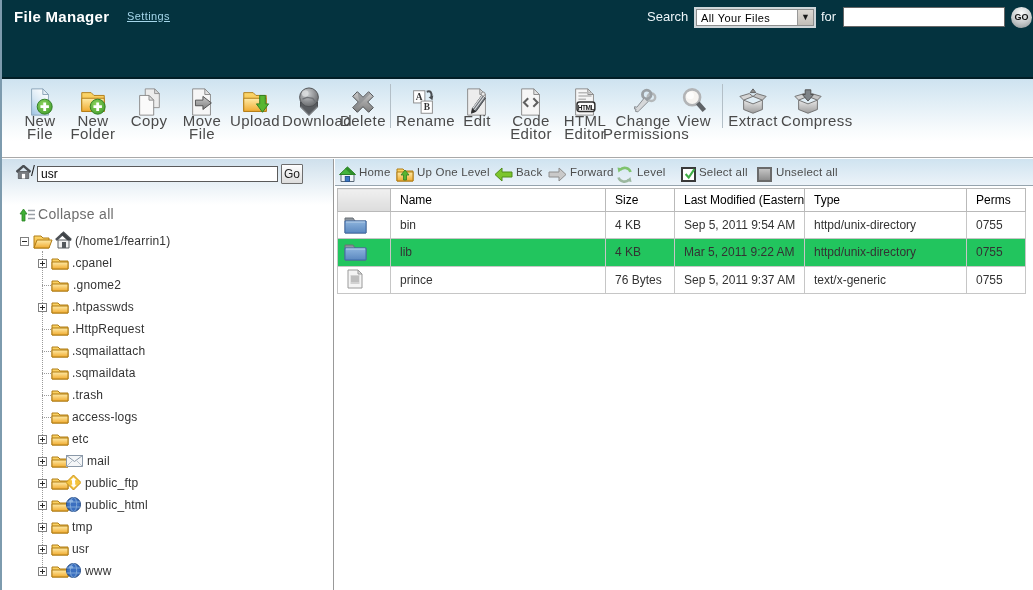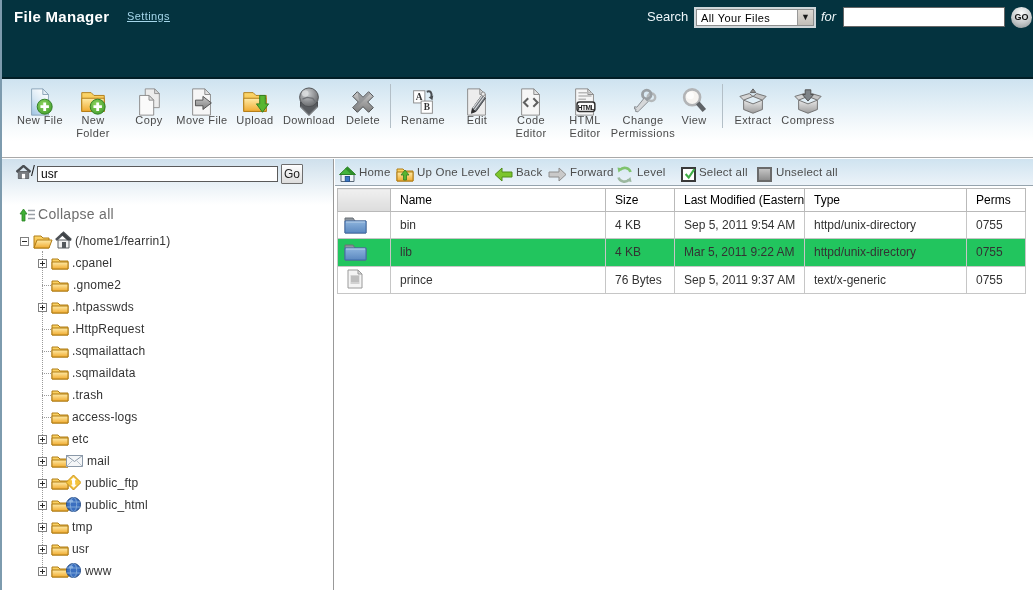--- a/index.html
+++ b/index.html
@@ -8,30 +8,30 @@
 #page { position:absolute; left:0; top:0; width:1033px; height:590px; }
 #leftedge { position:absolute; left:0; top:0; width:2px; height:590px; background:#7d9bae; z-index:50; }
 
 #header { position:absolute; left:0; top:0; width:1033px; height:79px; background:#04333f; border-bottom:2px solid #021e26; }
 #fmtitle { position:absolute; left:14px; top:8px; font-size:15px; font-weight:bold; color:#fff; letter-spacing:0.3px; }
 #settings { position:absolute; left:127px; top:10px; font-size:11px; color:#a5d6ea; text-decoration:underline; letter-spacing:0.4px; }
 #searchlbl { position:absolute; left:647px; top:9px; font-size:13px; color:#eef6f9; }
 #sel { position:absolute; left:696px; top:9px; width:118px; height:17px; background:#fff; border:1px solid #8e8e8e; outline:2px solid #cfd6d9; }
 #sel .txt { position:absolute; left:4px; top:2px; font-size:11px; color:#000; letter-spacing:0.4px; }
 #sel .btn { position:absolute; right:0; top:0; width:16px; height:15px; background:linear-gradient(#dedad4,#c2beb8); border-left:1px solid #999; font-size:9px; color:#1a1a1a; text-align:center; line-height:15px; }
-#forlbl { position:absolute; left:821px; top:9px; font-size:13px; color:#eef6f9;font-style:italic; }
+#forlbl { position:absolute; left:821px; top:9px; font-size:13px; color:#eef6f9; }
 #sinput { position:absolute; left:843px; top:7px; width:162px; height:20px; background:#fff; border:1px solid #666; }
 #gobtn { position:absolute; left:1011px; top:7px; width:21px; height:21px; border-radius:50%; background:radial-gradient(circle at 50% 28%, #fbfbfb, #c6cacb 55%, #8e9597 95%); color:#111; font-size:9px; font-weight:bold; text-align:center; line-height:21px; }
 #reminder { position:absolute; left:6px; top:37.5px; width:1026px; font-size:11px; color:#fff; line-height:16px; letter-spacing:0.8px; white-space:nowrap; }
 #reminder a { color:#59bcd9; text-decoration:underline; }
 
 #toolbar { position:absolute; left:0; top:79px; width:1033px; height:79px; background:linear-gradient(#cee3f0, #f6fafc 62%, #ffffff 80%); border-bottom:1px solid #a9a9a9; }
 .tbi { position:absolute; top:8px; width:54px; text-align:center; }
 .tbi svg { display:block; margin:0 auto; }
-.tbi .lbl { margin-top:-3px; font-size:11px; color:#4a4a4a; line-height:13px; letter-spacing:0.4px; }
+.tbi .lbl { margin-top:-3px; font-size:15px; color:#4a4a4a; line-height:13px; letter-spacing:0.4px; }
 .tbsep { position:absolute; top:5px; width:1px; height:44px; background:#b3bfc7; }
 
 #lpanel { position:absolute; left:0; top:159px; width:334px; height:431px; background:#fff; border-right:1px solid #999; }
 #lpgrad { position:absolute; left:0; top:0; width:333px; height:46px; background:linear-gradient(#cfe0ec, #ffffff); }
 #pathrow { position:absolute; left:0; top:0; width:333px; height:30px; }
 #slash { position:absolute; left:31px; top:4px; font-size:14px; color:#222; z-index:3; }
 #pinput { position:absolute; left:37px; top:7px; width:241px; height:16px; background:#fff; border:1px solid #5a5a5a; font-size:12px; padding:0 3px 1px; color:#000; font-family:"Liberation Sans", sans-serif; }
 #pgo { position:absolute; left:281px; top:5px; width:22px; height:20px; border:1px solid #6e6e6e; background:linear-gradient(#fefefe,#dcdcdc); font-size:12px; color:#222; text-align:center; line-height:18px; border-radius:1px; }
 #collapse { position:absolute; left:38px; top:47px; font-size:14px; color:#6e6e6e; letter-spacing:0.3px; }
 #tree { position:absolute; left:0; top:71px; width:333px; }

